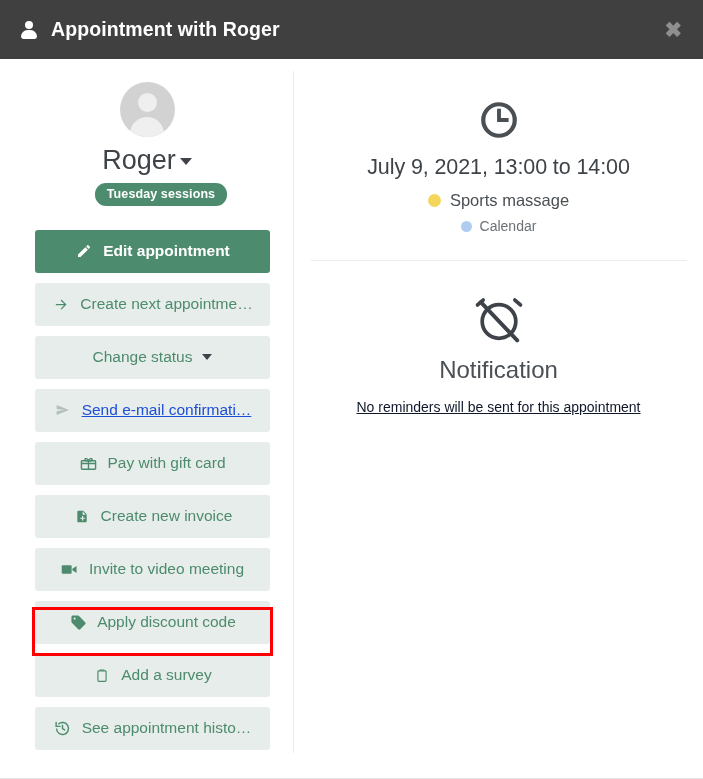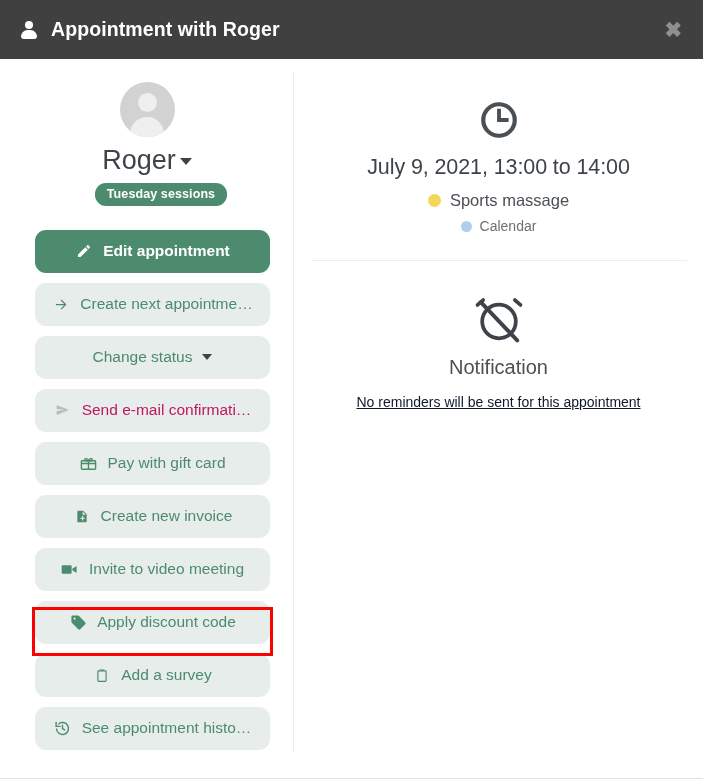--- a/index.html
+++ b/index.html
@@ -148,40 +148,41 @@
     margin-top: 24px;
     padding: 0 24px 0 35px;
   }
   .btn {
     display: flex;
     align-items: center;
     justify-content: center;
     width: 235px;
     height: 43px;
     margin-bottom: 10px;
-    border-radius: 11px;
+    border-radius: 3px;
     background: #e7edea;
     color: #4c8b6d;
     font-size: 15.5px;
     border: none;
     cursor: pointer;
     font-family: "Liberation Sans", sans-serif;
     white-space: nowrap;
     overflow: hidden;
     padding: 0 8px;
   }
   .btn.primary {
     background: #4c8b6d;
     color: #ffffff;
     font-weight: bold;
     font-size: 15.5px;
   }
   .btn.disabled {
-    color: #be185d;
+    color: #1d4ed8;
     cursor: default;
+    text-decoration: underline;
   }
   .btn .ic {
     display: inline-flex;
     align-items: center;
     justify-content: center;
     width: 18px; height: 18px;
     margin-right: 10px;
     flex: 0 0 auto;
   }
   .btn .ic svg { display: block; }
@@ -248,21 +249,21 @@
     margin-right: 9px;
     flex: 0 0 auto;
   }
   .dot.small { width: 11px; height: 11px; margin-right: 8px; }
   .section.notification { padding-top: 29px; }
   .alarm-icon {
     width: 56px; height: 56px;
     margin: 0 auto 10px;
   }
   .notif-title {
-    font-size: 20px;
+    font-size: 24px;
     color: #4b5055;
   }
   .notif-sub {
     margin-top: 15px;
     font-size: 14px;
     color: #0f172a;
     text-decoration: underline;
   }
 </style>
 </head>

